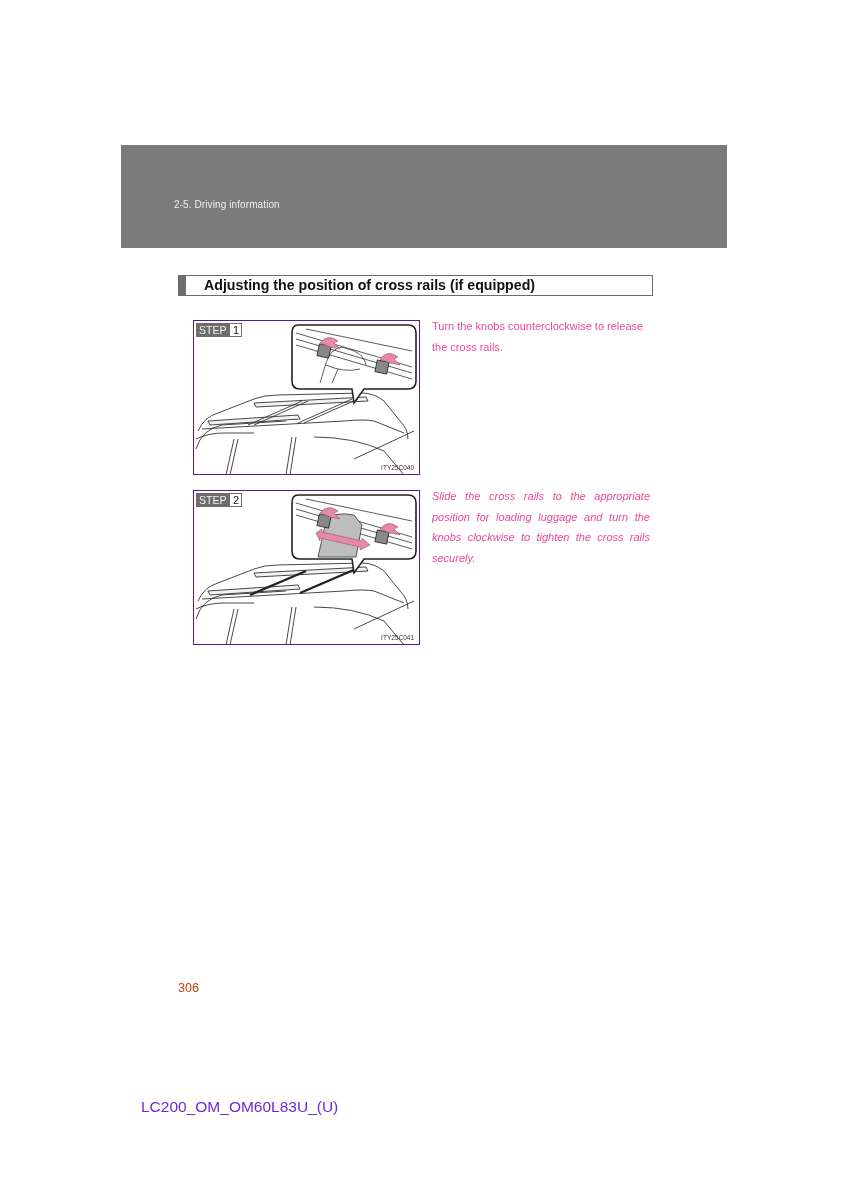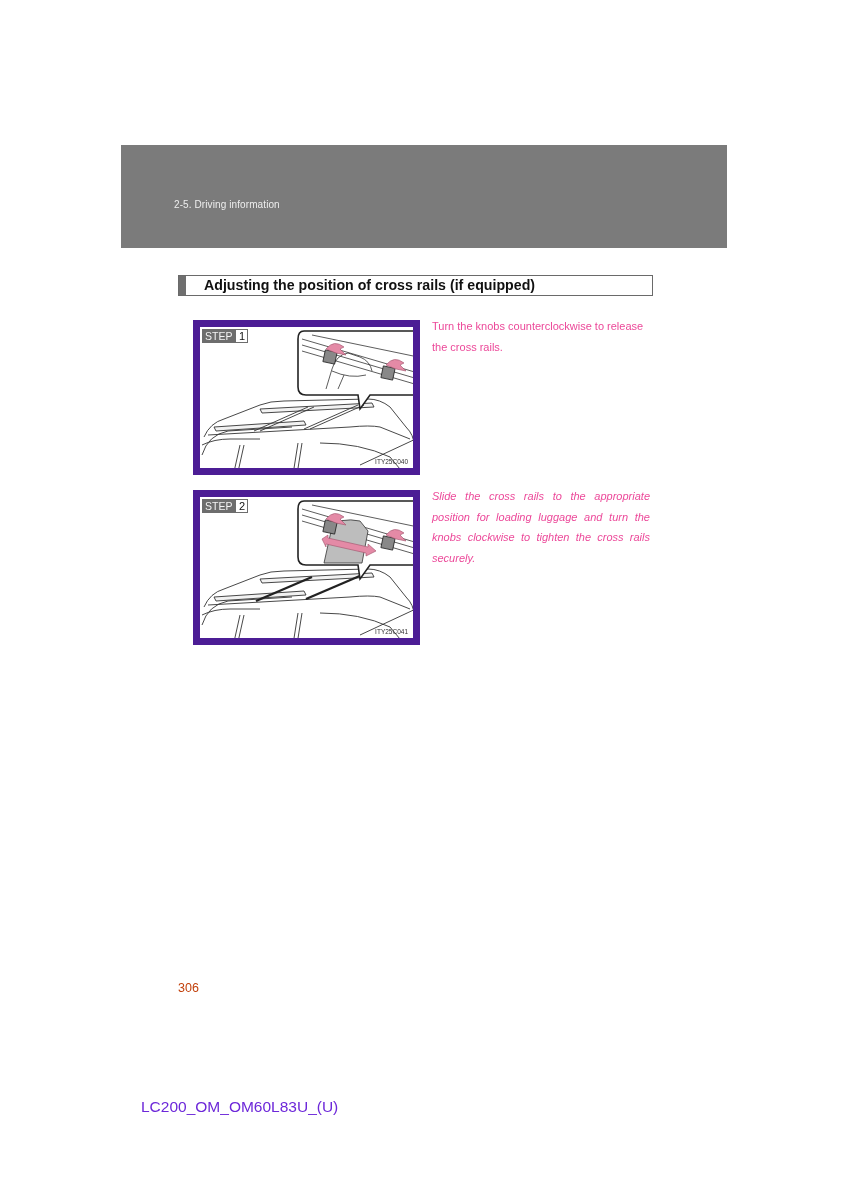--- a/index.html
+++ b/index.html
@@ -20,21 +20,21 @@
       border: 1px solid #6a6a6a; box-sizing: border-box; background: #fff;
     }
     .heading-box .bar {
       position: absolute; left: 0; top: 0; width: 7px; height: 100%; background: #6f6f6f;
     }
     .heading-box .heading-text {
       position: absolute; left: 12px; top: 1px;
       font-size: 14.2px; font-weight: bold; color: #111; margin-left: 13px;
     }
     .figure {
-      position: absolute; left: 193px; width: 227px; border: 7px solid #4c1d95;
+      position: absolute; left: 193px; width: 227px; border: 1px solid #4c1d95;
       box-sizing: border-box; background: #fff; overflow: hidden;
     }
     .figure svg { position: absolute; left: 0; top: 0; }
     .step-badge {
       position: absolute; left: 2px; top: 2px; height: 14px; display: flex; z-index: 2;
     }
     .step-badge .step-label {
       background: #6d6d6d; color: #f2f2f2; font-size: 10.5px; line-height: 14px;
       padding: 0 3px; height: 14px;
     }

